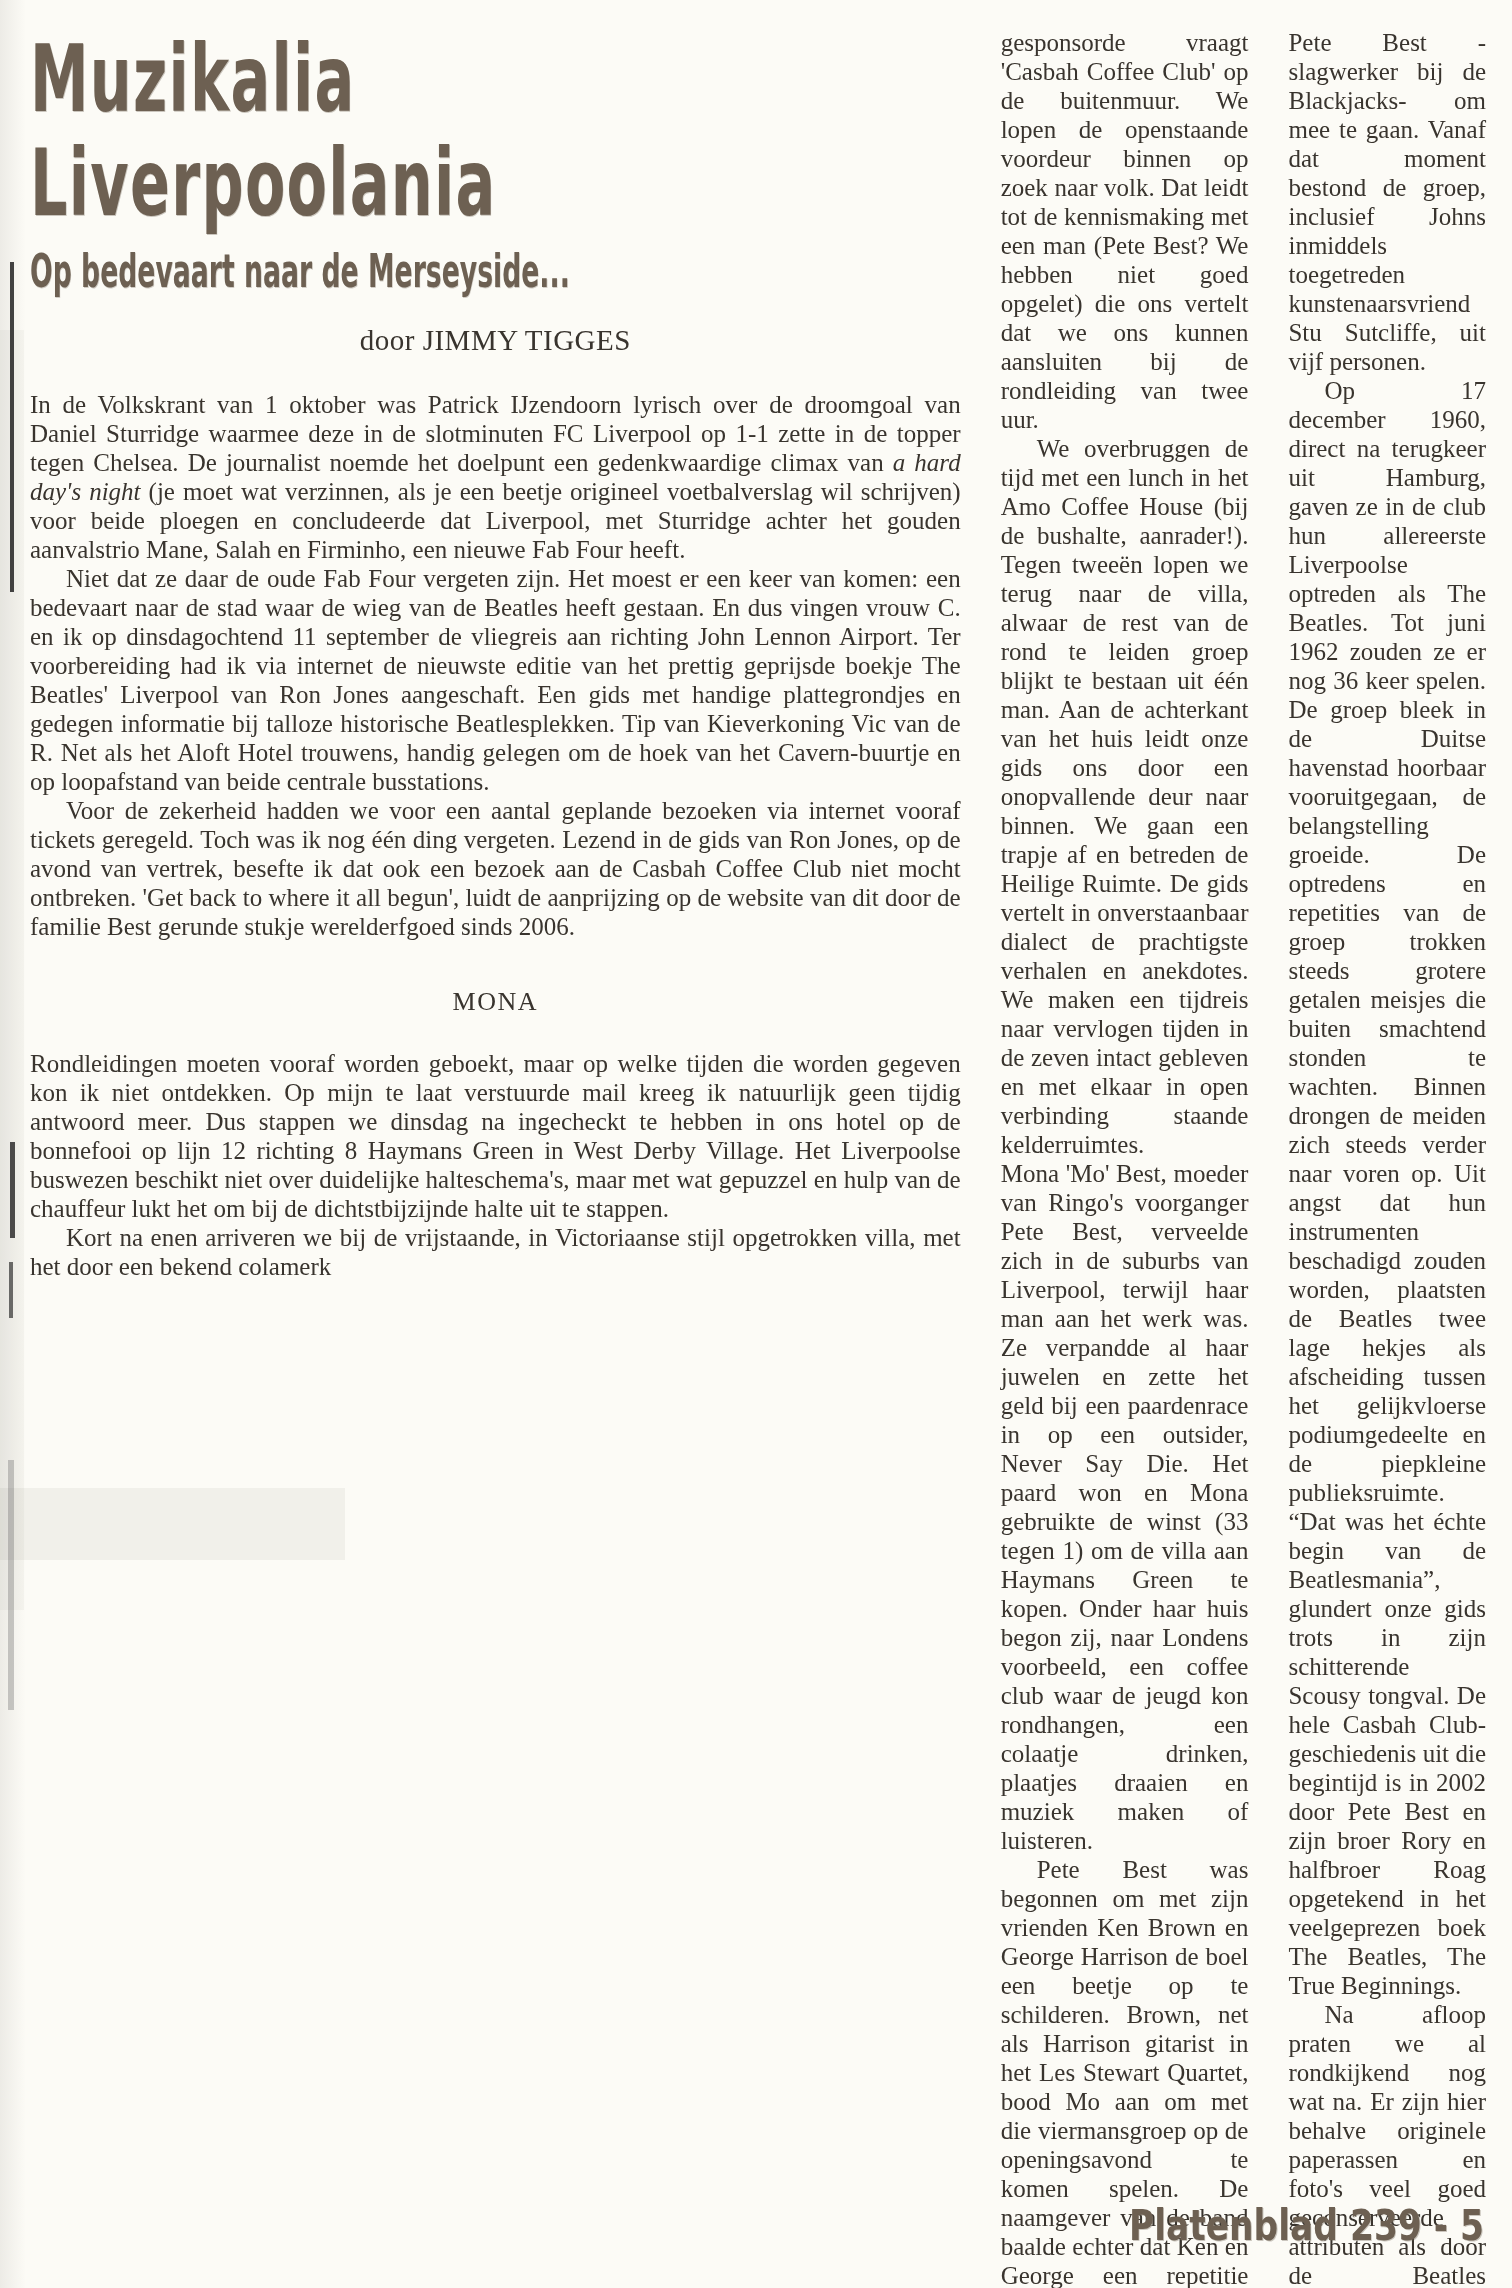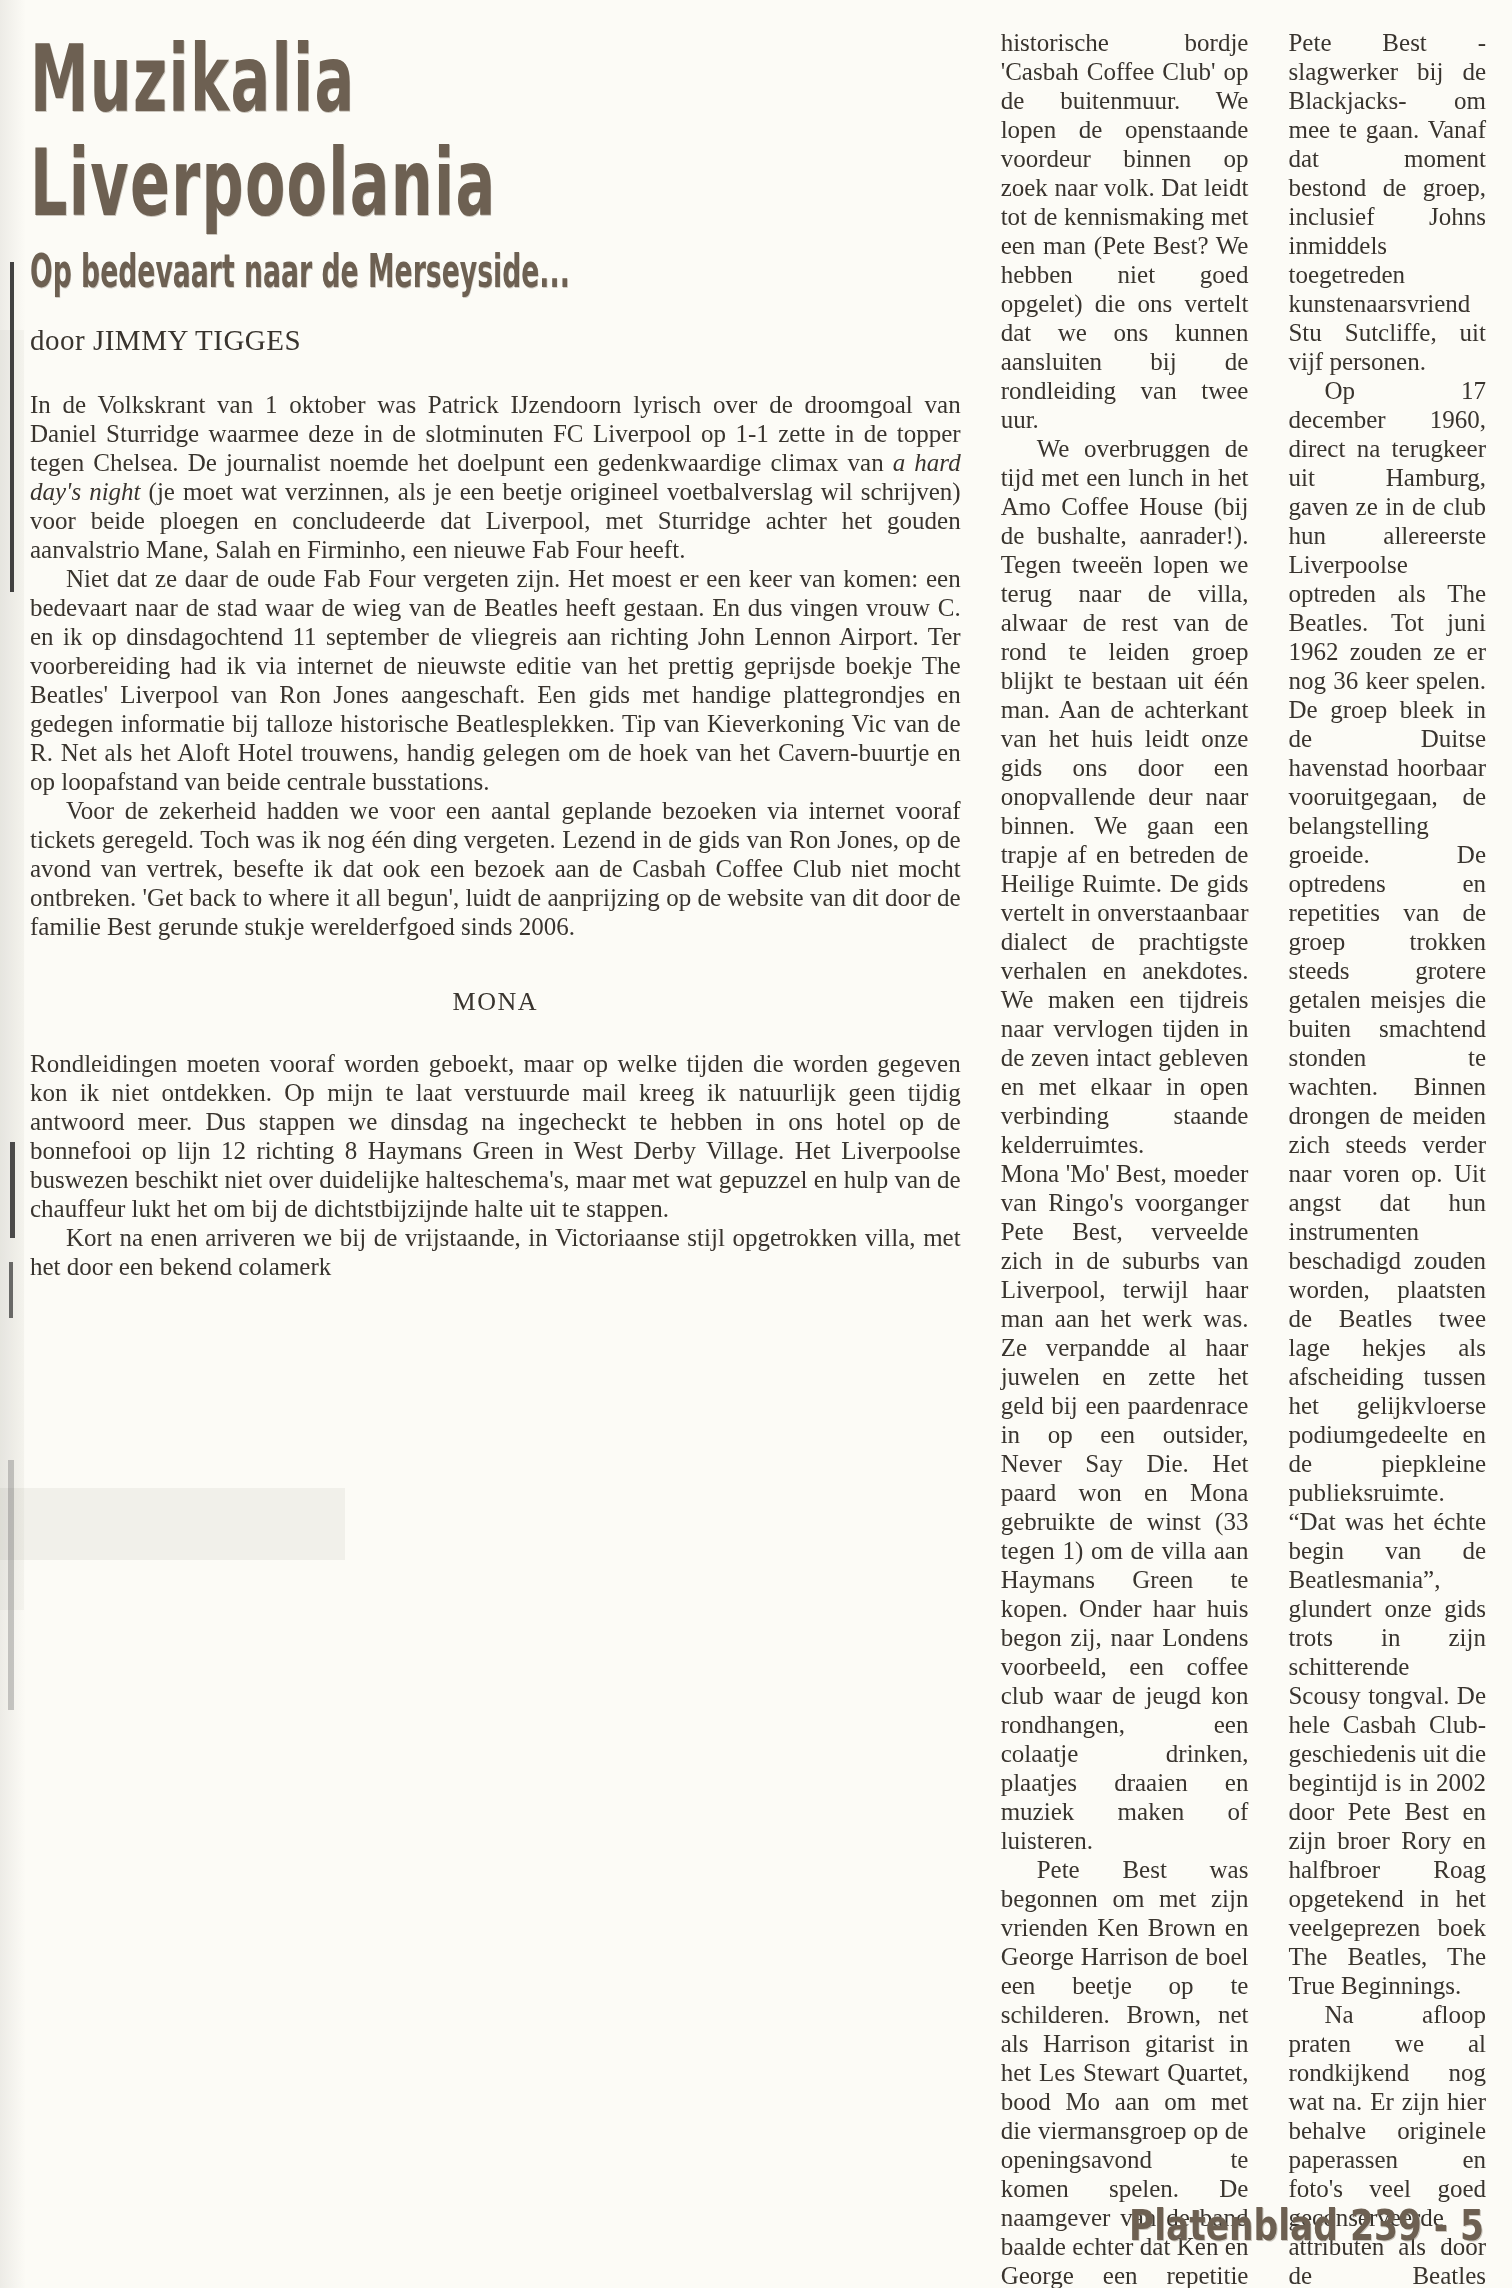--- a/index.html
+++ b/index.html
@@ -40,21 +40,21 @@
     font-size: 46px;
     line-height: 50px;
     color: #6d6052;
     transform: scaleX(0.58);
     transform-origin: left top;
     white-space: nowrap;
     text-shadow: 1px 1px 0 rgba(109,96,82,0.3);
   }
   .byline {
     margin-top: 28px;
-    text-align: left;
+    text-align: center;
     font-size: 29px;
     line-height: 32px;
     color: #39342e;
     letter-spacing: 0.5px;
   }
   .first-block { margin-top: 34px; }
   
   .body-p {
     margin: 0;
     text-align: justify;
@@ -129,21 +129,21 @@
           <p class="body-p indent"><span>Niet dat ze daar de oude Fab Four vergeten zijn. Het moest er een keer van komen: een bedevaart naar de stad waar de wieg van de Beatles heeft gestaan. En dus vingen vrouw C. en ik op dinsdagochtend 11 september de vliegreis aan richting John Lennon Airport. Ter voorbereiding had ik via internet de nieuwste editie van het prettig geprijsde boekje The Beatles' Liverpool van Ron Jones aangeschaft. Een gids met handige plattegrondjes en gedegen informatie bij talloze historische Beatlesplekken. Tip van Kieverkoning Vic van de R. Net als het Aloft Hotel trouwens, handig gelegen om de hoek van het Cavern-buurtje en op loopafstand van beide centrale busstations.</span></p>
           <p class="body-p indent"><span>Voor de zekerheid hadden we voor een aantal geplande bezoeken via internet vooraf tickets geregeld. Toch was ik nog één ding vergeten. Lezend in de gids van Ron Jones, op de avond van vertrek, besefte ik dat ook een bezoek aan de Casbah Coffee Club niet mocht ontbreken. 'Get back to where it all begun', luidt de aanprijzing op de website van dit door de familie Best gerunde stukje werelderfgoed sinds 2006.</span></p>
           <div class="col-heading">MONA</div>
           <p class="body-p"><span>Rondleidingen moeten vooraf worden geboekt, maar op welke tijden die worden gegeven kon ik niet ontdekken. Op mijn te laat verstuurde mail kreeg ik natuurlijk geen tijdig antwoord meer. Dus stappen we dinsdag na ingecheckt te hebben in ons hotel op de bonnefooi op lijn 12 richting 8 Haymans Green in West Derby Village. Het Liverpoolse buswezen beschikt niet over duidelijke halteschema's, maar met wat gepuzzel en hulp van de chauffeur lukt het om bij de dichtstbijzijnde halte uit te stappen.</span></p>
           <p class="body-p indent"><span>Kort na enen arriveren we bij de vrijstaande, in Victoriaanse stijl opgetrokken villa, met het door een bekend colamerk</span></p>
         </div>
     </div>
 
     <div class="col">
       <div class="col-body">
-          <p class="body-p"><span>historische bordje 'Casbah Coffee Club' op de buitenmuur. We lopen de openstaande voordeur binnen op zoek naar volk. Dat leidt tot de kennismaking met een man (Pete Best? We hebben niet goed opgelet) die ons vertelt dat we ons kunnen aansluiten bij de rondleiding van twee uur.</span></p>
+          <p class="body-p"><span>gesponsorde vraagt 'Casbah Coffee Club' op de buitenmuur. We lopen de openstaande voordeur binnen op zoek naar volk. Dat leidt tot de kennismaking met een man (Pete Best? We hebben niet goed opgelet) die ons vertelt dat we ons kunnen aansluiten bij de rondleiding van twee uur.</span></p>
           <p class="body-p indent"><span>We overbruggen de tijd met een lunch in het Amo Coffee House (bij de bushalte, aanrader!). Tegen tweeën lopen we terug naar de villa, alwaar de rest van de rond te leiden groep blijkt te bestaan uit één man. Aan de achterkant van het huis leidt onze gids ons door een onopvallende deur naar binnen. We gaan een trapje af en betreden de Heilige Ruimte. De gids vertelt in onverstaanbaar dialect de prachtigste verhalen en anekdotes. We maken een tijdreis naar vervlogen tijden in de zeven intact gebleven en met elkaar in open verbinding staande kelderruimtes.</span></p>
           <p class="body-p gap-before"><span>Mona 'Mo' Best, moeder van Ringo's voorganger Pete Best, verveelde zich in de suburbs van Liverpool, terwijl haar man aan het werk was. Ze verpandde al haar juwelen en zette het geld bij een paardenrace in op een outsider, Never Say Die. Het paard won en Mona gebruikte de winst (33 tegen 1) om de villa aan Haymans Green te kopen. Onder haar huis begon zij, naar Londens voorbeeld, een coffee club waar de jeugd kon rondhangen, een colaatje drinken, plaatjes draaien en muziek maken of luisteren.</span></p>
           <p class="body-p indent"><span>Pete Best was begonnen om met zijn vrienden Ken Brown en George Harrison de boel een beetje op te schilderen. Brown, net als Harrison gitarist in het Les Stewart Quartet, bood Mo aan om met die viermansgroep op de openingsavond te komen spelen. De naamgever van de band baalde echter dat Ken en George een repetitie hadden gemist vanwege hun schilderwerkzaamheden. Er ontstond ruzie waardoor de band uiteenviel. Gelukkig kende George nog wel wat vriendjes van zijn andere bandje, de Quarrymen. En zo verzorgden John Lennon, Paul McCartney en George Harrison, met Ken Brown, maar zonder drummer, op 29 augustus 1959 het openingsconcert van de jongerensoos. Als de (weer tot leven gekomen) Quarrymen speelden ze er zeven opeenvolgende zaterdagavonden.</span></p>
         </div>
     </div>
 
     <div class="col">
       <div class="col-body">
           <p class="body-p"><span>Pete Best - slagwerker bij de Blackjacks- om mee te gaan. Vanaf dat moment bestond de groep, inclusief Johns inmiddels toegetreden kunstenaarsvriend Stu Sutcliffe, uit vijf personen.</span></p>
           <p class="body-p indent"><span>Op 17 december 1960, direct na terugkeer uit Hamburg, gaven ze in de club hun allereerste Liverpoolse optreden als The Beatles. Tot juni 1962 zouden ze er nog 36 keer spelen. De groep bleek in de Duitse havenstad hoorbaar vooruitgegaan, de belangstelling groeide. De optredens en repetities van de groep trokken steeds grotere getalen meisjes die buiten smachtend stonden te wachten. Binnen drongen de meiden zich steeds verder naar voren op. Uit angst dat hun instrumenten beschadigd zouden worden, plaatsten de Beatles twee lage hekjes als afscheiding tussen het gelijkvloerse podiumgedeelte en de piepkleine publieksruimte. “Dat was het échte begin van de Beatlesmania”, glundert onze gids trots in zijn schitterende Scousy tongval. De hele Casbah Club-geschiedenis uit die begintijd is in 2002 door Pete Best en zijn broer Rory en halfbroer Roag opgetekend in het veelgeprezen boek The Beatles, The True Beginnings.</span></p>

